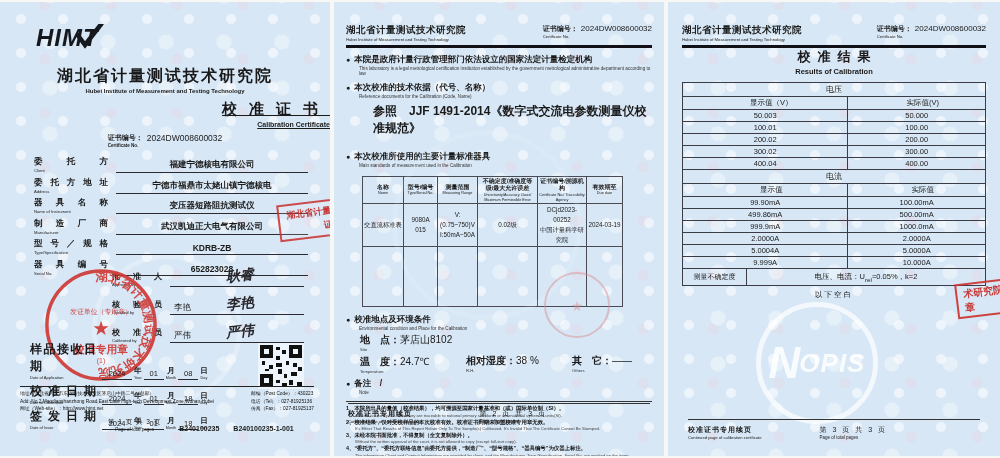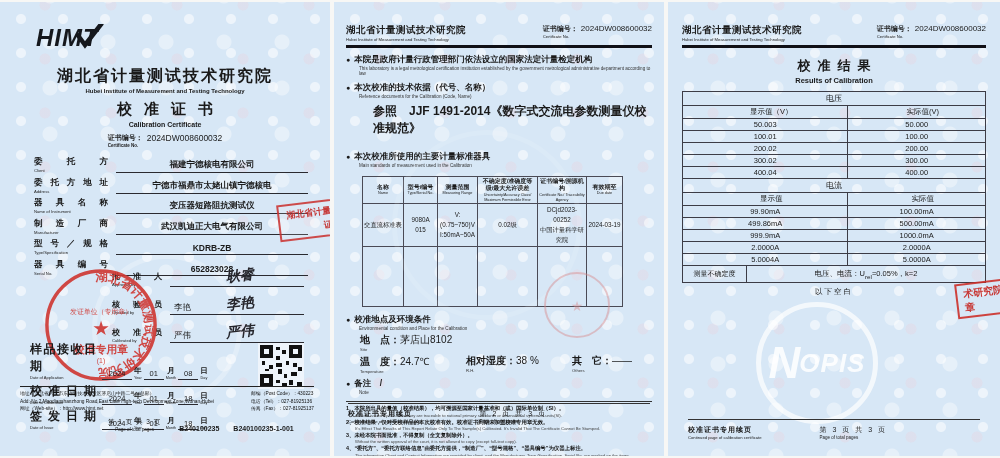--- a/index.html
+++ b/index.html
@@ -33,21 +33,21 @@
     color: rgba(255,255,255,.85); font-style: italic; font-weight: bold;
     pointer-events: none;
   }
   .wm-faint { border-color: rgba(255,255,255,.4); }
 
   
   .logo { position: absolute; left: 36px; top: 22px; }
   .inst { position: absolute; left: 0; right: 0; top: 64px; text-align: center; }
   .inst-cn { font-size: 16px; font-weight: bold; letter-spacing: 2px; }
   .inst-en { font-size: 6px; font-weight: bold; margin-top: 1px; }
-  .cert-title { position: absolute; left: 0; right: 0; top: 98px; text-align: center; }
+  .cert-title { position: absolute; left: 0; right: 0; top: 98px; text-align: right; text-decoration: underline; }
   .cert-title-cn { font-size: 15px; font-weight: bold; letter-spacing: 12px; text-indent: 12px; }
   .cert-title-en { font-size: 7px; font-weight: bold; margin-top: 2px; }
   .certno { position: absolute; left: 0; right: 0; top: 131px; display: flex; justify-content: center; }
   .certno-label .cn { font-size: 7px; font-weight: bold; }
   .certno-label .en { font-size: 4.5px; font-weight: bold; }
   .certno-val { font-size: 8.5px; margin-left: 4px; }
 
   .fields { position: absolute; left: 34px; right: 22px; top: 154px; }
   .frow { display: flex; align-items: flex-end; gap: 8px; margin-bottom: 3.5px; }
   .flabel { width: 74px; flex: none; }
@@ -137,21 +137,21 @@
   .contfooter .contblock .en { font-size: 4.2px; }
   .contfooter .pageblock { margin-left: 58px; }
   .contfooter .pageblock .cn { font-size: 7px; letter-spacing: 2px; }
   .contfooter .pageblock .en { font-size: 4.5px; }
   .p2f { bottom: 32px; }
   .p3f { bottom: 16px; left: 20px; right: 20px; }
 
   .faintstamp { position: absolute; right: 52px; top: 268px; opacity: .45; }
 
   
-  .rtitle { text-align: center; margin-top: 9px; }
+  .rtitle { text-align: center; }
   .rtitle .cn { font-size: 13px; font-weight: bold; letter-spacing: 7px; text-indent: 7px; }
   .rtitle .en { font-size: 7.5px; font-weight: bold; margin-top: 1px; }
   .restable { border-collapse: collapse; width: 100%; margin-top: 6px; }
   .restable td { border: 1px solid #3c3c46; text-align: center; font-size: 7.5px; padding: 1px 2px; height: 12px; }
   .restable td.section { font-size: 8px; height: 13px; }
   .restable td.hcell { font-size: 7.5px; padding-left: 14px; }
   .uncrow { display: flex; border: 1px solid #3c3c46; border-top: none; align-items: stretch; }
   .unclabel { width: 64px; flex: none; border-right: 1px solid #3c3c46; text-align: center; font-size: 7px; padding: 3px 0; }
   .uncval { flex: 1; text-align: center; font-size: 7.5px; padding: 3px 0; }
   .blankline { text-align: center; font-size: 7.5px; letter-spacing: 2px; margin-top: 4px; }
@@ -658,20 +658,24 @@
           <td>1000.0mA</td>
         </tr>
     <tr>
           <td>2.0000A</td>
           <td>2.0000A</td>
         </tr>
     <tr>
           <td>5.0004A</td>
           <td>5.0000A</td>
         </tr>
+    <tr>
+          <td>9.999A</td>
+          <td>10.000A</td>
+        </tr>
   </tbody>
     </table>
   <div class="uncrow">
     <div class="unclabel">测量不确定度</div>
     <div class="uncval"><span>电压、电流：U</span><sub>rel</sub><span>=0.05%，k=2</span></div>
   </div>
   <div class="blankline">以下空白</div>
 
   <div class="wm wm3">
     <span class="nBig">N</span>

